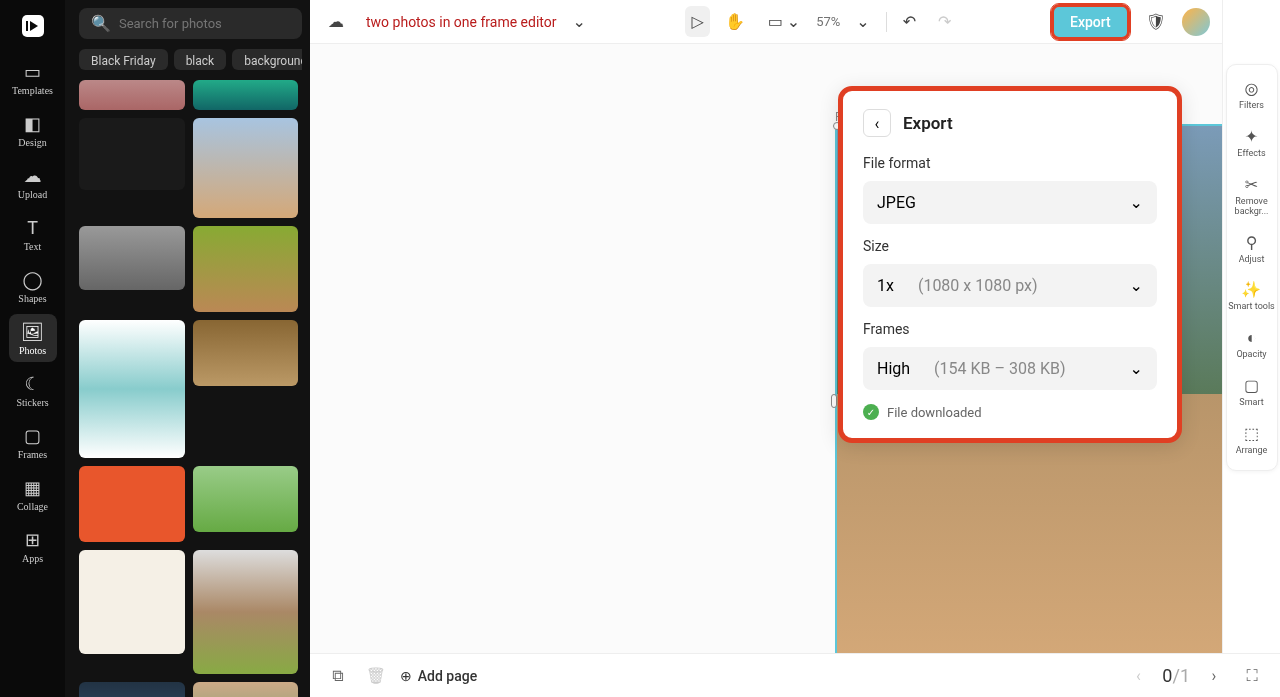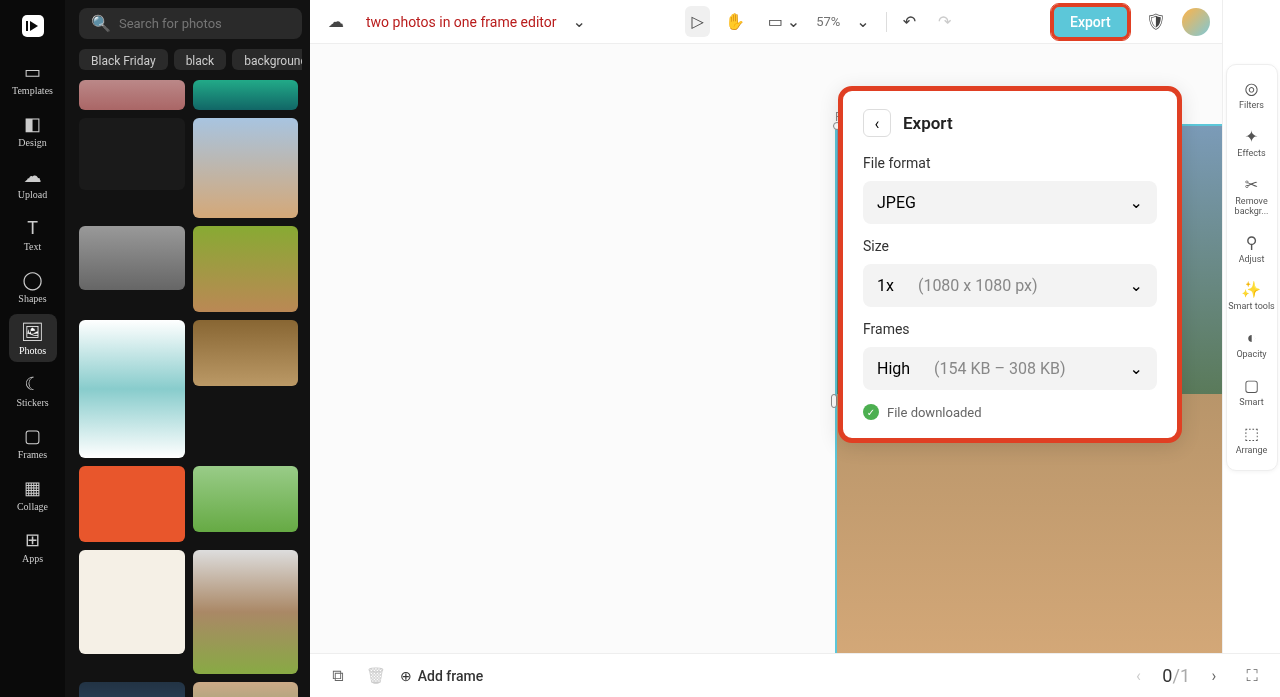--- a/index.html
+++ b/index.html
@@ -222,21 +222,21 @@
         <span>File downloaded</span>
       </div>
     </div>
   </div>
 
   <div class="bottom-bar">
     <span class="bb-icon">⧉</span>
     <span class="bb-icon disabled">🗑</span>
     <span class="add-page">
       <span>⊕</span>
-      <span>Add frame</span>
+      <span>Add page</span>
     </span>
     <span class="spacer"></span>
     <span class="bb-icon disabled">‹</span>
     <span class="page-ind">
       <span>0</span><span class="gray">/1</span>
     </span>
     <span class="bb-icon">›</span>
     <span class="bb-icon">⛶</span>
   </div>
 </div>

